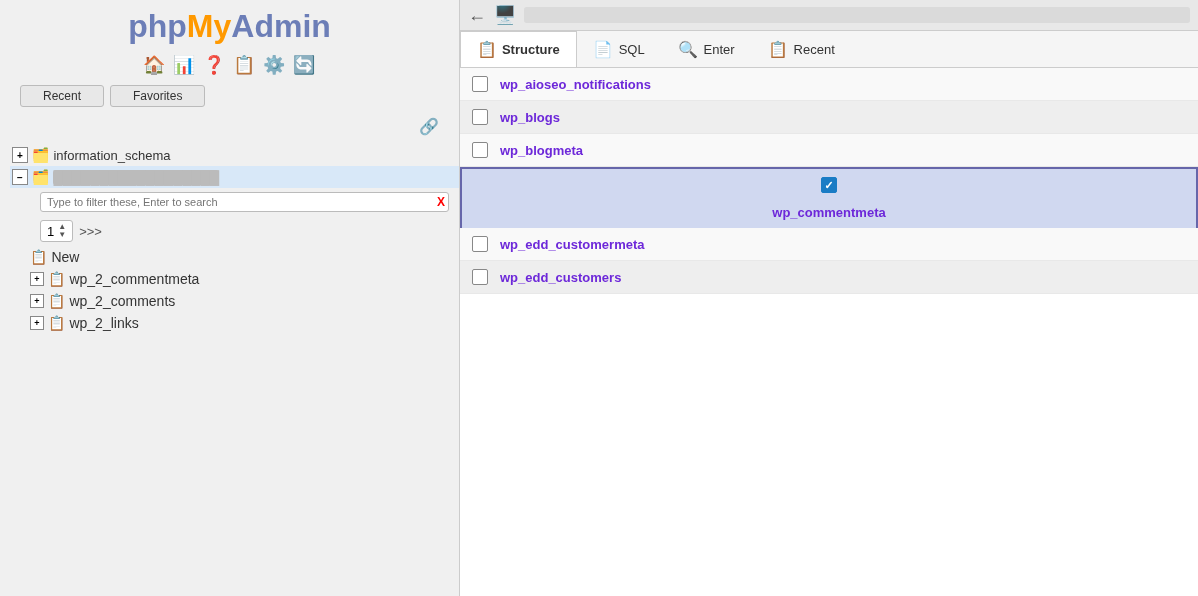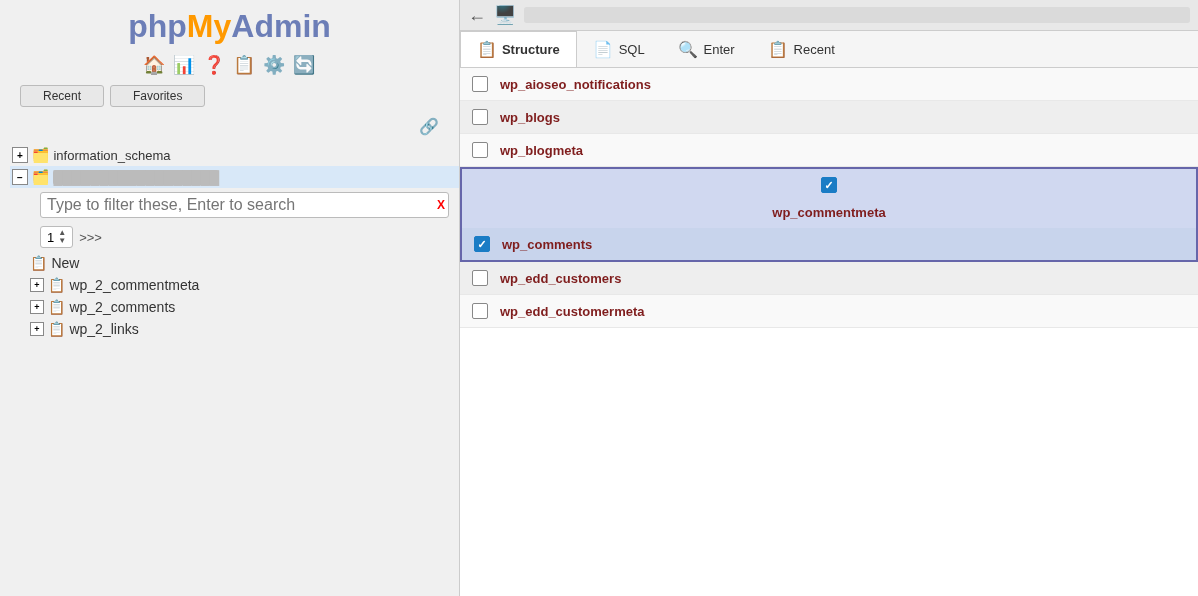--- a/index.html
+++ b/index.html
@@ -106,21 +106,21 @@
 
     .filter-box {
       margin: 4px 10px 4px 30px;
       position: relative;
     }
     .filter-input {
       width: 100%;
       padding: 3px 18px 3px 6px;
       border: 1px solid #bbb;
       border-radius: 3px;
-      font-size: 16px;
+      font-size: 11px;
       background: #fff;
     }
     .filter-x {
       position: absolute;
       right: 4px;
       top: 50%;
       transform: translateY(-50%);
       color: red;
       font-weight: bold;
       font-size: 12px;
@@ -256,21 +256,21 @@
     .cb.checked::after {
       content: '✓';
       color: #fff;
       font-size: 11px;
       font-weight: bold;
     }
 
     .table-name {
       font-size: 13px;
       font-weight: bold;
-      color: #7f1d1d;
+      color: #6d28d9;
       text-decoration: none;
     }
   </style>
 </head>
 <body>
 
 <div class="left-panel">
 
   <div class="logo-area">
     <div class="logo-text">
@@ -389,30 +389,26 @@
     <div class="table-row">
       <div class="cb"></div>
       <a class="table-name">wp_blogmeta</a>
     </div>
 
     <div class="table-row selected-row-first">
       <div class="cb checked"></div>
       <a class="table-name">wp_commentmeta</a>
     </div>
 
-    <div class="table-row selected-row-last">
-      <div class="cb checked"></div>
-      <a class="table-name">wp_comments</a>
+
+    <div class="table-row">
+      <div class="cb"></div>
+      <a class="table-name">wp_edd_customermeta</a>
     </div>
 
     <div class="table-row" style="background:#eeeeee;">
       <div class="cb"></div>
       <a class="table-name">wp_edd_customers</a>
     </div>
 
-    <div class="table-row">
-      <div class="cb"></div>
-      <a class="table-name">wp_edd_customermeta</a>
-    </div>
-
 
   </div>
 </div>
 
 </body></html>

